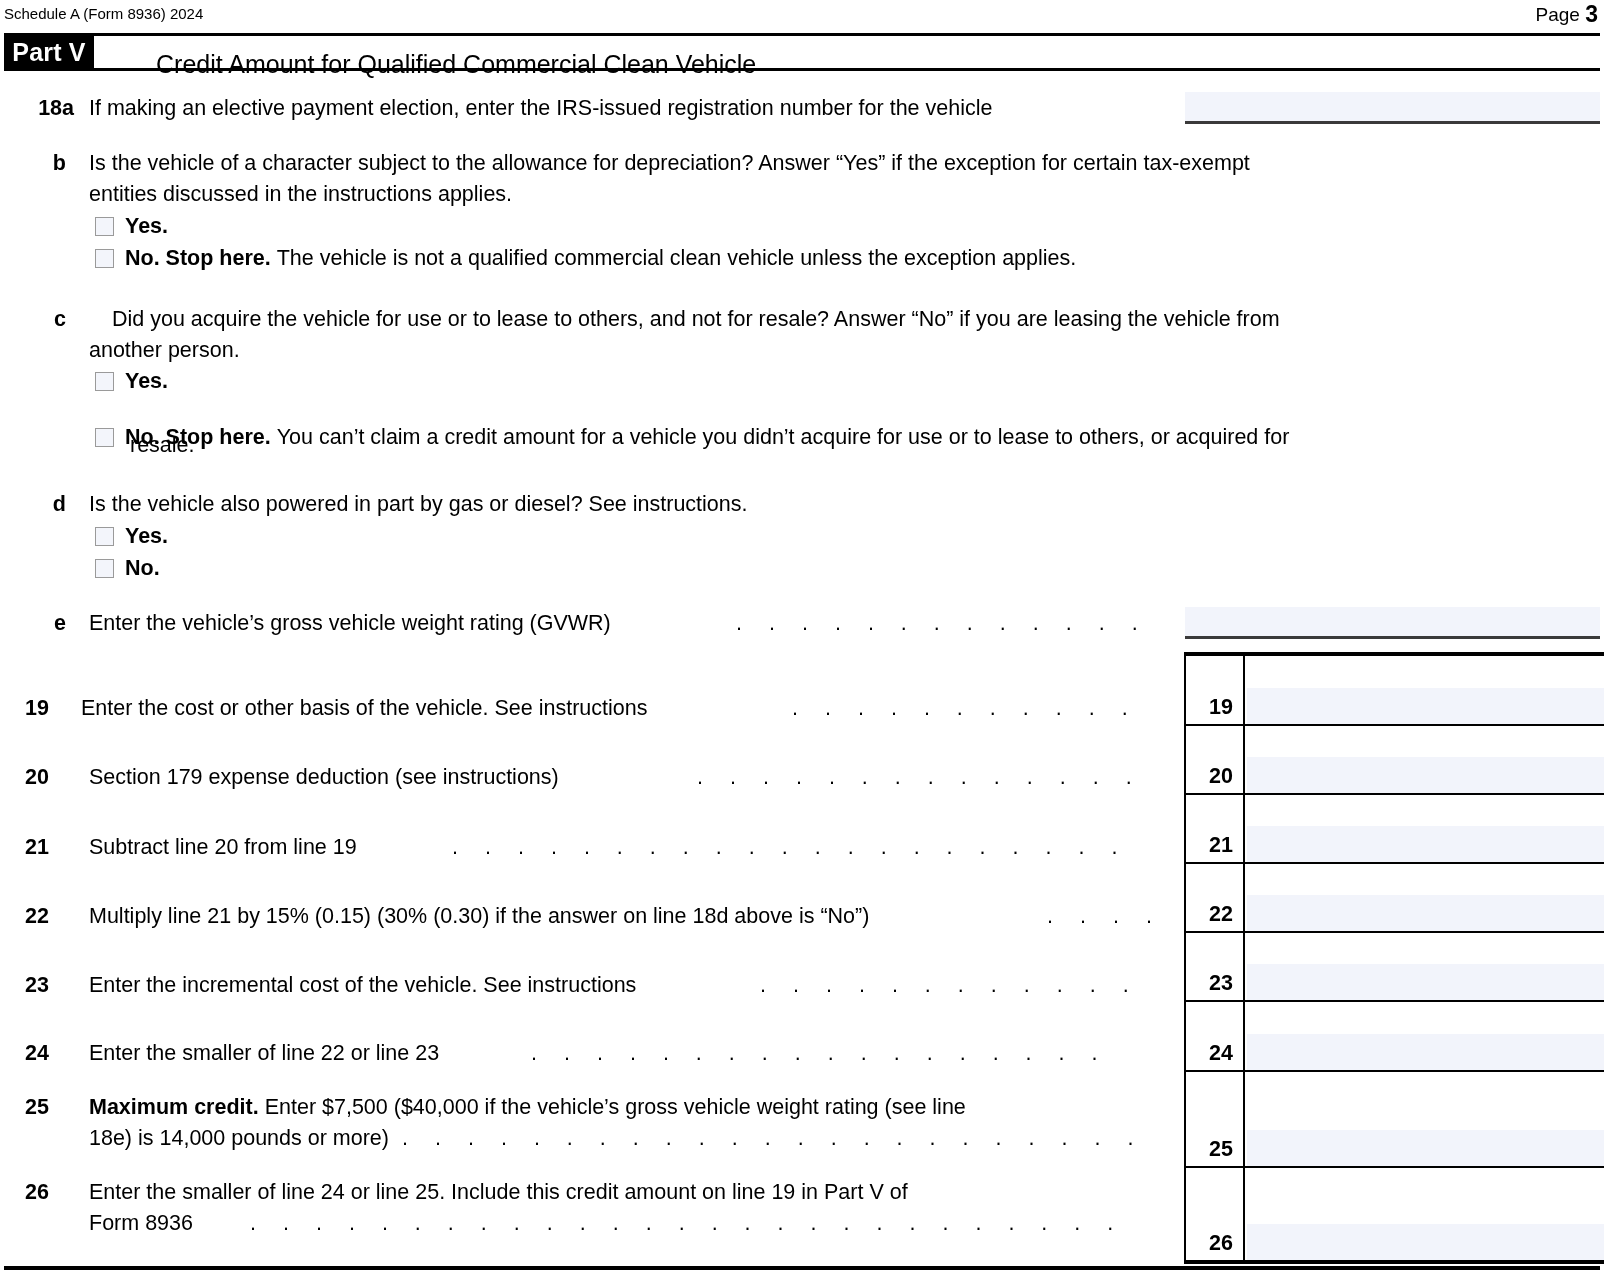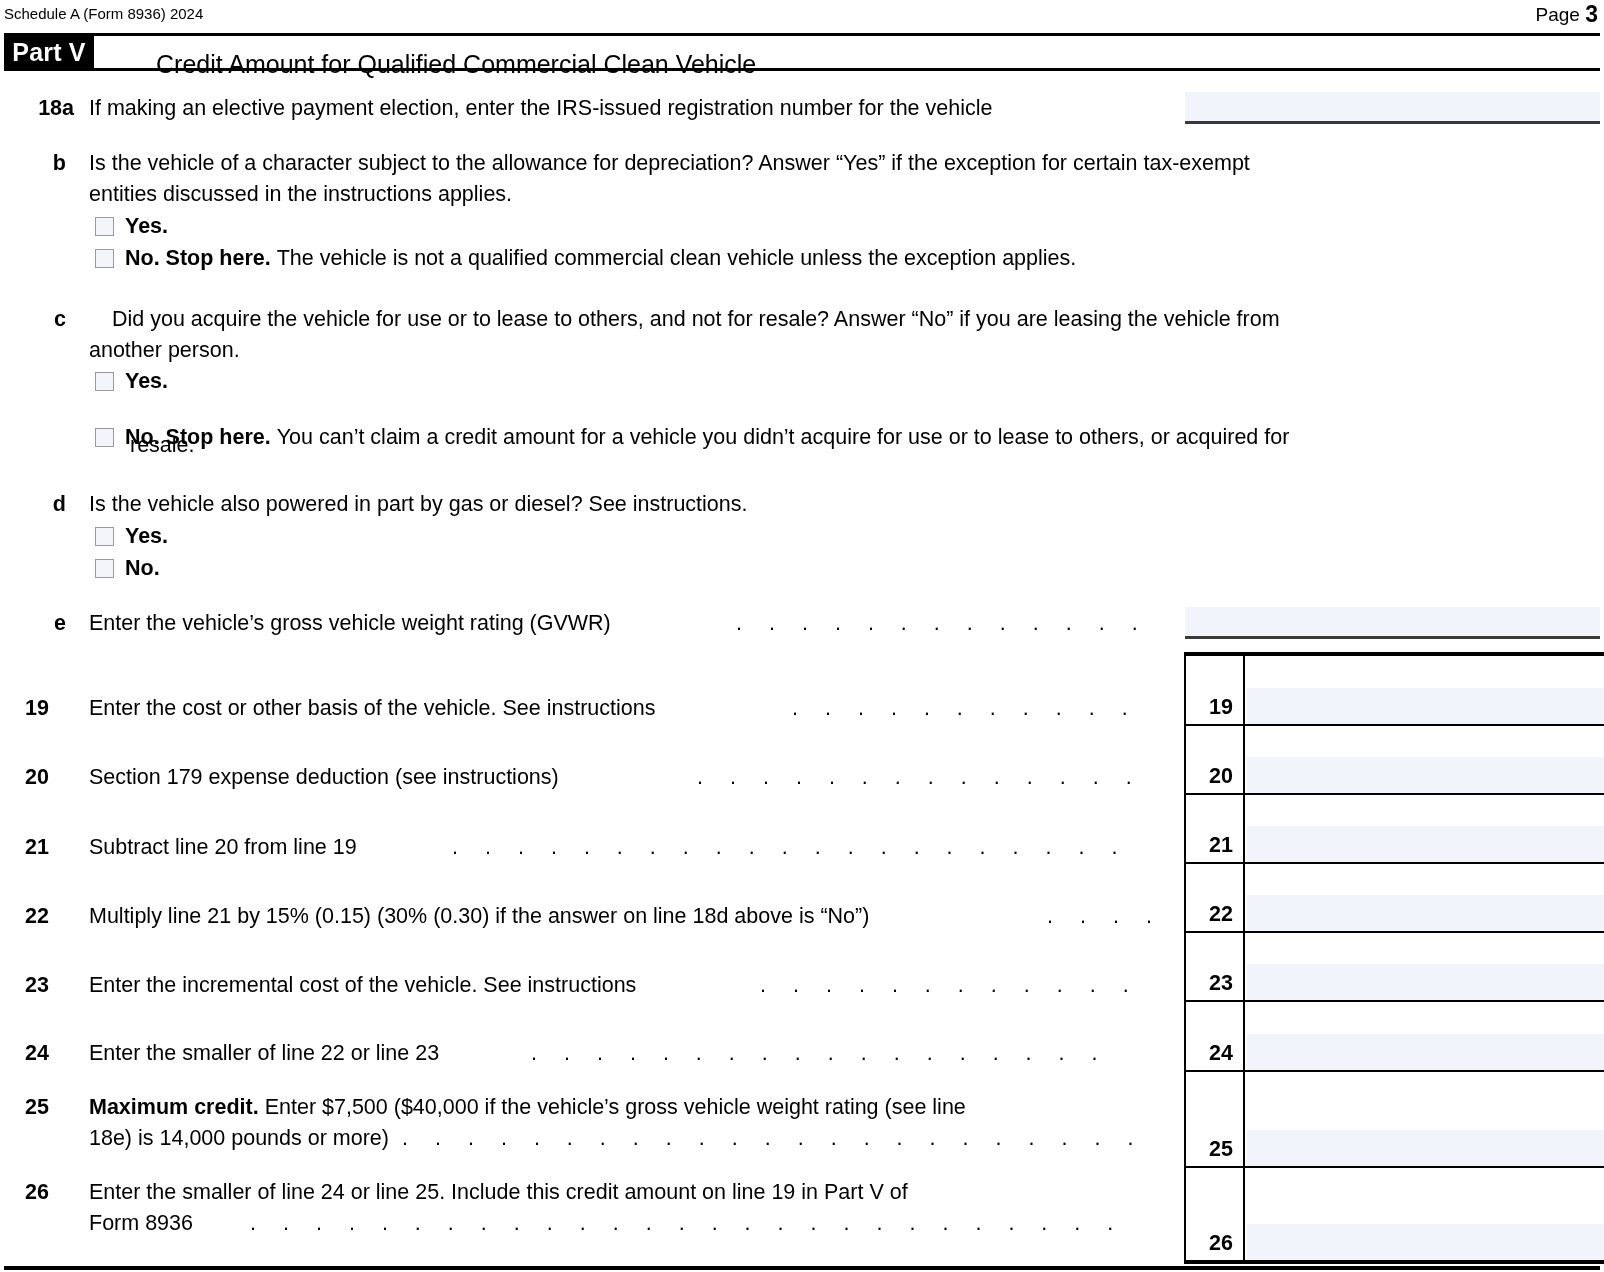--- a/index.html
+++ b/index.html
@@ -307,21 +307,21 @@
     <div class="trow" style="height:96px; border-bottom:4px solid #000;">
       <div class="numcell">
         <span class="numtxt">26</span>
       </div>
       <div class="amtcell"></div>
     </div>
 
   </div>
 
   <div class="lbl" style="left:0px; top:693px; width:49px;">19</div>
-  <div class="txt" style="left:89px; top:693px;">Enter the cost or other basis of the vehicle. See instructions</div>
+  <div class="txt" style="left:81px; top:693px;">Enter the cost or other basis of the vehicle. See instructions</div>
   <div class="dots" style="left:792px; top:693px; width:365px;">...........</div>
 
   <div class="lbl" style="left:0px; top:762px; width:49px;">20</div>
   <div class="txt" style="left:89px; top:762px;">Section 179 expense deduction (see instructions)</div>
   <div class="dots" style="left:697px; top:762px; width:460px;">..............</div>
 
   <div class="lbl" style="left:0px; top:832px; width:49px;">21</div>
   <div class="txt" style="left:89px; top:832px;">Subtract line 20 from line 19</div>
   <div class="dots" style="left:452px; top:832px; width:705px;">.....................</div>
 

